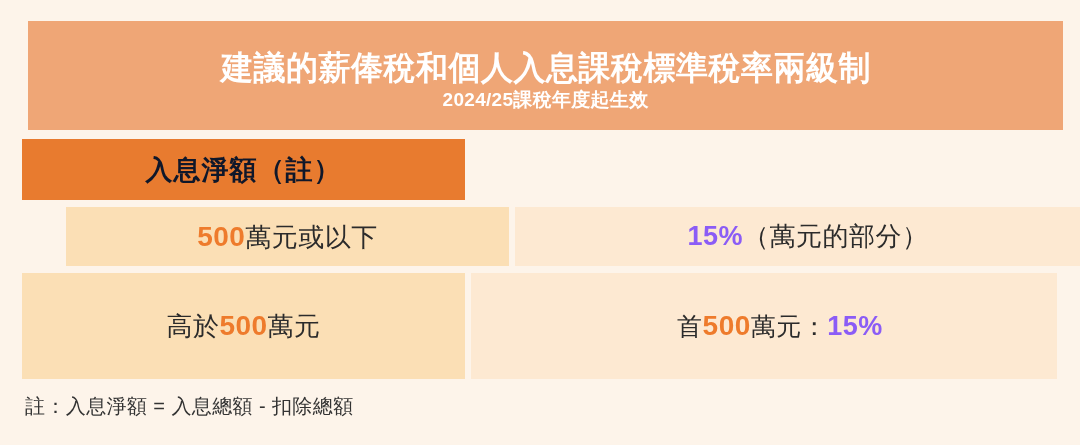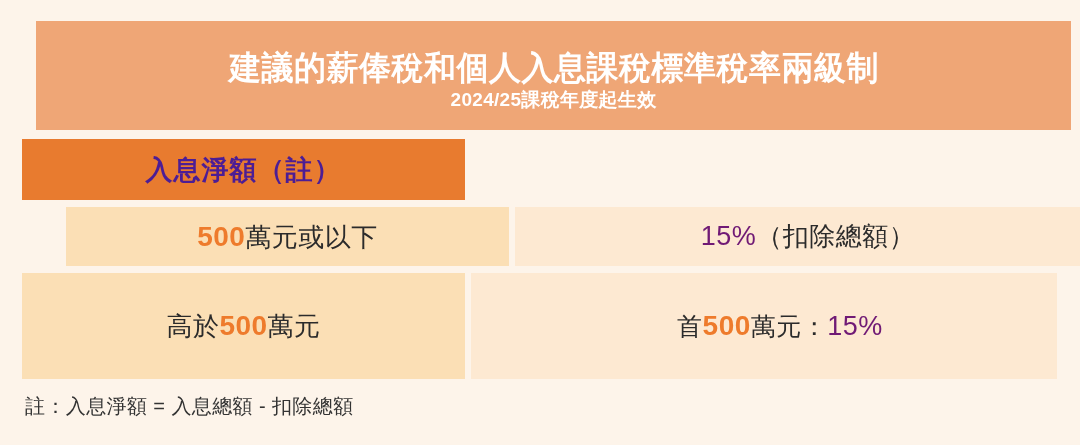--- a/index.html
+++ b/index.html
@@ -21,21 +21,21 @@
     left: 0;
     top: 0;
     width: 1080px;
     height: 445px;
     box-sizing: border-box;
   }
 
   
   .title-banner {
     position: absolute;
-    left: 36px;
+    left: 28px;
     top: 21px;
     width: 1035px;
     height: 109px;
     background: #EFA676;
     display: flex;
     flex-direction: column;
     align-items: center;
     justify-content: center;
     box-sizing: border-box;
     padding-top: 12px;
@@ -82,21 +82,21 @@
     align-items: center;
     justify-content: center;
     box-sizing: border-box;
     text-align: center;
   }
   .col-left  { width: 443px; flex: none; }
   .col-right { width: 586px; flex: none; }
 
   .header-cell {
     background: #E87B2F;
-    color: #4c1d95;
+    color: #0f172a;
     font-size: 27px;
     font-weight: bold;
     letter-spacing: 1px;
   }
 
   .body-cell-left  { background: #FBDFB5; }
   .body-cell-right { background: #FDE9D2; }
 
   .cell-text {
     font-size: 26px;
@@ -107,22 +107,22 @@
   }
   .cell-text.two-line { font-size: 25px; }
 
   .num {
     color: #EE7B2C;
     font-weight: bold;
     font-size: 28px;
     letter-spacing: 0.5px;
   }
   .pct {
-    color: #701a75;
-    font-weight: normal;
+    color: #8b5cf6;
+    font-weight: bold;
     font-size: 27px;
   }
   .line { display: block; white-space: nowrap; margin-left: 32px; }
 
   
   .footnote {
     position: absolute;
     left: 25px;
     top: 393px;
     font-size: 20px;
@@ -145,21 +145,21 @@
 
     <div class="table-row row-header">
       <div class="cell col-left header-cell">入息淨額（註）</div>
     </div>
 
     <div class="table-row row-body-1">
       <div class="cell col-left body-cell-left">
         <span class="cell-text"><span class="num">500</span><span>萬元或以下</span></span>
       </div>
       <div class="cell col-right body-cell-right">
-        <span class="cell-text"><span class="pct">15%</span><span>（扣除總額）</span></span>
+        <span class="cell-text"><span class="pct">15%</span><span>（萬元的部分）</span></span>
       </div>
     </div>
 
     <div class="table-row row-body-2">
       <div class="cell col-left body-cell-left">
         <span class="cell-text"><span>高於</span><span class="num">500</span><span>萬元</span></span>
       </div>
       <div class="cell col-right body-cell-right">
         <span class="cell-text two-line">
           <span class="line"><span>首</span><span class="num">500</span><span>萬元：</span><span class="pct">15%</span></span>

